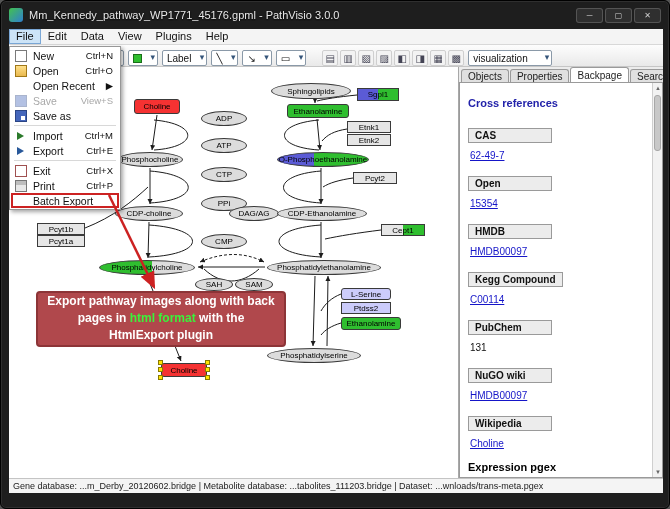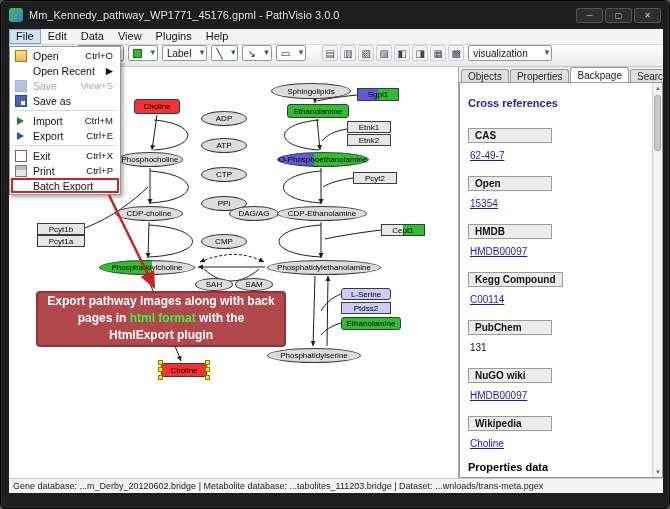--- a/index.html
+++ b/index.html
@@ -15,21 +15,21 @@
   .win-btn{width:27px;height:15px;border-radius:3px;background:rgba(255,255,255,0.08);
     border:1px solid rgba(255,255,255,0.18);color:#cfcfcf;font-size:8px;line-height:13px;text-align:center;}
   
   .client{position:absolute;left:8px;top:28px;width:654px;height:464px;background:#f0f0f0;overflow:hidden;}
   
   .menubar{height:16px;background:#f4f4f4;border-bottom:1px solid #d8d8d8;display:flex;align-items:stretch;font-size:11px;}
   .mb-item{padding:1px 7px;color:#111;}
   .mb-item.active{background:#cde4f7;border:1px solid #7aa7d6;padding:0 6px;}
   
   .toolbar{height:22px;background:linear-gradient(#fdfdfd,#e9e9e9);border-bottom:1px solid #c6c6c6;
-    display:flex;align-items:flex-start;gap:4px;padding:0 4px;font-size:10px;}
+    display:flex;align-items:flex-end;gap:4px;padding:0 4px;font-size:10px;}
   .tbtn{width:18px;height:18px;display:flex;align-items:center;justify-content:center;border:1px solid transparent;border-radius:2px;}
   .tbtn.small{width:16px;height:16px;font-size:10px;color:#445;border:1px solid #cfcfcf;background:#f3f3f3;}
   .tb-label{color:#222;margin-left:14px;}
   .combo{position:relative;border:1px solid #8a99a8;background:#fff;height:16px;display:flex;align-items:center;
     padding:0 15px 0 4px;font-size:10px;color:#111;border-radius:2px;}
   .combo::after{content:"▾";position:absolute;right:2px;top:1px;font-size:9px;color:#35557a;}
   .combo.viz{margin-left:auto;margin-right:108px;min-width:84px;}
   .tb-sep{width:1px;height:16px;background:#c0c0c0;margin:0 4px;}
   .tb-group{display:flex;gap:2px;}
   .sq-green{width:9px;height:9px;background:#2fbe2f;border:1px solid #1a6e1a;display:inline-block;}
@@ -248,36 +248,41 @@
             <div class="xhead">Cross references</div>
             <div>
                 <div class="xref"><div class="xref-head">CAS</div><a class="xref-link" href="#">62-49-7</a></div>
                 <div class="xref"><div class="xref-head">Open</div><a class="xref-link" href="#">15354</a></div>
                 <div class="xref"><div class="xref-head">HMDB</div><a class="xref-link" href="#">HMDB00097</a></div>
                 <div class="xref"><div class="xref-head">Kegg Compound</div><a class="xref-link" href="#">C00114</a></div>
                 <div class="xref"><div class="xref-head">PubChem</div><div class="xref-val">131</div></div>
                 <div class="xref"><div class="xref-head">NuGO wiki</div><a class="xref-link" href="#">HMDB00097</a></div>
                 <div class="xref"><div class="xref-head">Wikipedia</div><a class="xref-link" href="#">Choline</a></div>
               </div>
-            <div class="xfoot">Properties data</div>
+            <div class="xfoot">Expression pgex</div>
           </div>
           <div class="scrollbar">
             <div class="sb-arrow up">▲</div>
             <div class="sb-thumb"></div>
             <div class="sb-arrow down">▼</div>
           </div>
         </div>
       </div>
     </div>
 
     <div class="statusbar">
       <span>Gene database: ...m_Derby_20120602.bridge | Metabolite database: ...tabolites_111203.bridge | Dataset: ...wnloads/trans-meta.pgex</span>
     </div>
 
     <div class="filemenu">
+        <div class="fm-item">
+          <span class="mic new-file-icon"></span>
+          <span class="fm-label">New</span>
+          <span class="fm-short">Ctrl+N</span>
+        </div>
         <div class="fm-item">
           <span class="mic open-folder-icon"></span>
           <span class="fm-label">Open</span>
           <span class="fm-short">Ctrl+O</span>
         </div>
         <div class="fm-item">
           <span class="mic "></span>
           <span class="fm-label">Open Recent</span>
           <span class="fm-short">▶</span>
         </div>

